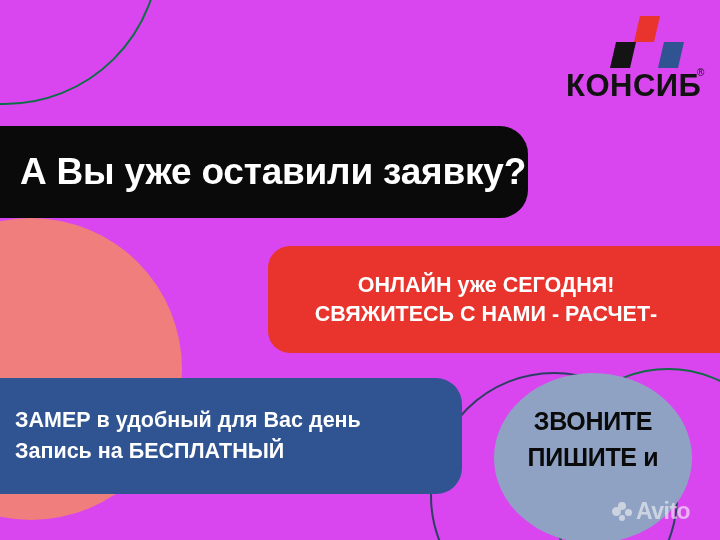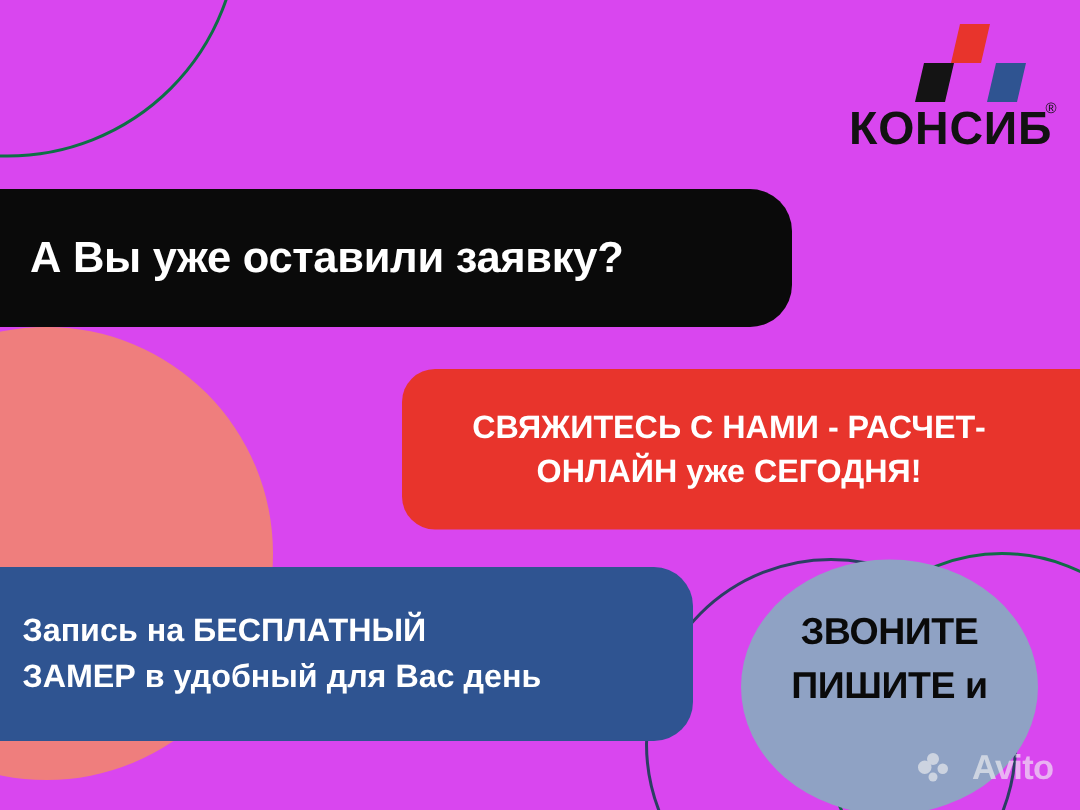--- a/index.html
+++ b/index.html
@@ -112,21 +112,21 @@
     top: 126px;
     width: 568px;
     height: 92px;
     background: #0a0a0a;
     border-radius: 28px;
     padding-left: 60px;
     padding-right: 24px;
   }
   #box-black .line {
     color: #ffffff;
-    font-size: 29px;
+    font-size: 37px;
     font-weight: 700;
     letter-spacing: -0.2px;
     white-space: nowrap;
   }
   #box-red {
     left: 268px;
     top: 246px;
     width: 492px;
     height: 107px;
     background: #e8342c;
@@ -179,21 +179,21 @@
     white-space: nowrap;
   }
 
   
   #watermark {
     position: absolute;
     left: 612px;
     top: 500px;
     display: flex;
     align-items: center;
-    gap: 16px;
+    gap: 4px;
     opacity: 0.62;
   }
   #watermark-dots {
     position: relative;
     width: 20px;
     height: 20px;
   }
   #watermark-dots i {
     position: absolute;
     border-radius: 50%;
@@ -232,29 +232,29 @@
     <div id="logo-wordmark">КОНСИБ</div>
     <div id="logo-reg">®</div>
   </div>
 
   <div class="msg-box" id="box-black">
     <div class="line">А Вы уже оставили заявку?</div>
   </div>
 
   <div class="msg-box" id="box-red">
     <div class="stack">
+      <div class="line">ОНЛАЙН уже СЕГОДНЯ!</div>
       <div class="line">СВЯЖИТЕСЬ С НАМИ - РАСЧЕТ-</div>
-      <div class="line">ОНЛАЙН уже СЕГОДНЯ!</div>
     </div>
   </div>
 
   <div class="msg-box" id="box-blue">
     <div>
+      <div class="line">ЗАМЕР в удобный для Вас день</div>
       <div class="line">Запись на БЕСПЛАТНЫЙ</div>
-      <div class="line">ЗАМЕР в удобный для Вас день</div>
     </div>
   </div>
 
   <div id="cta-phone">
     <div>ЗВОНИТЕ</div>
     <div>ПИШИТЕ и</div>
   </div>
 
   <div id="watermark">
     <span id="watermark-dots">

